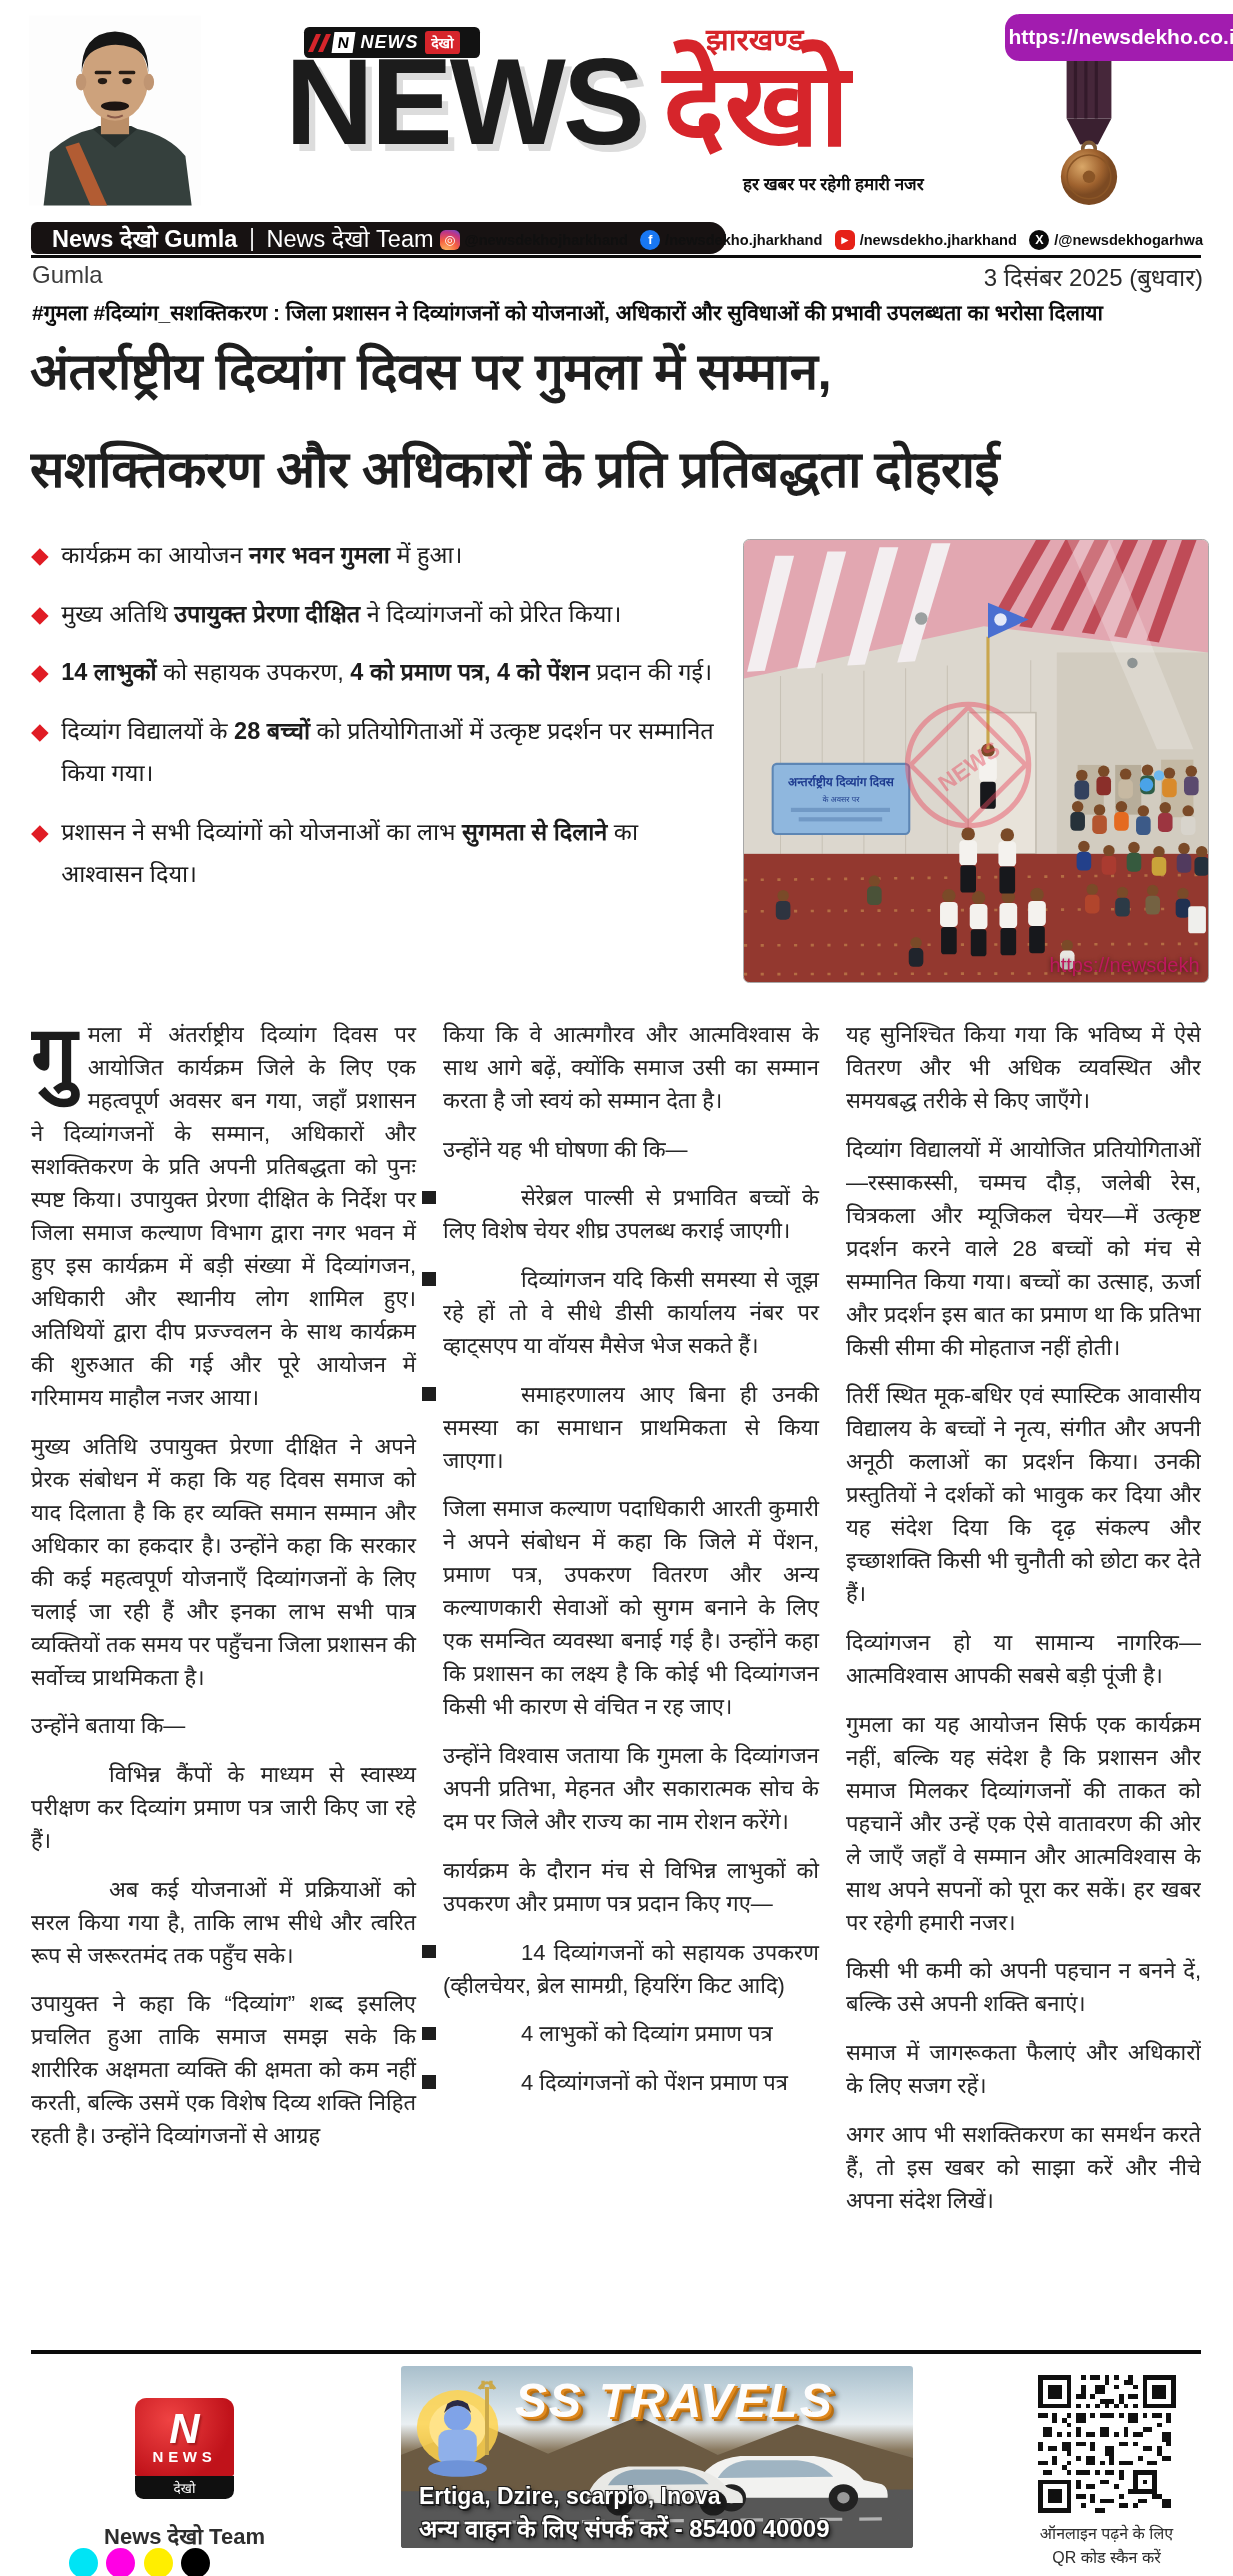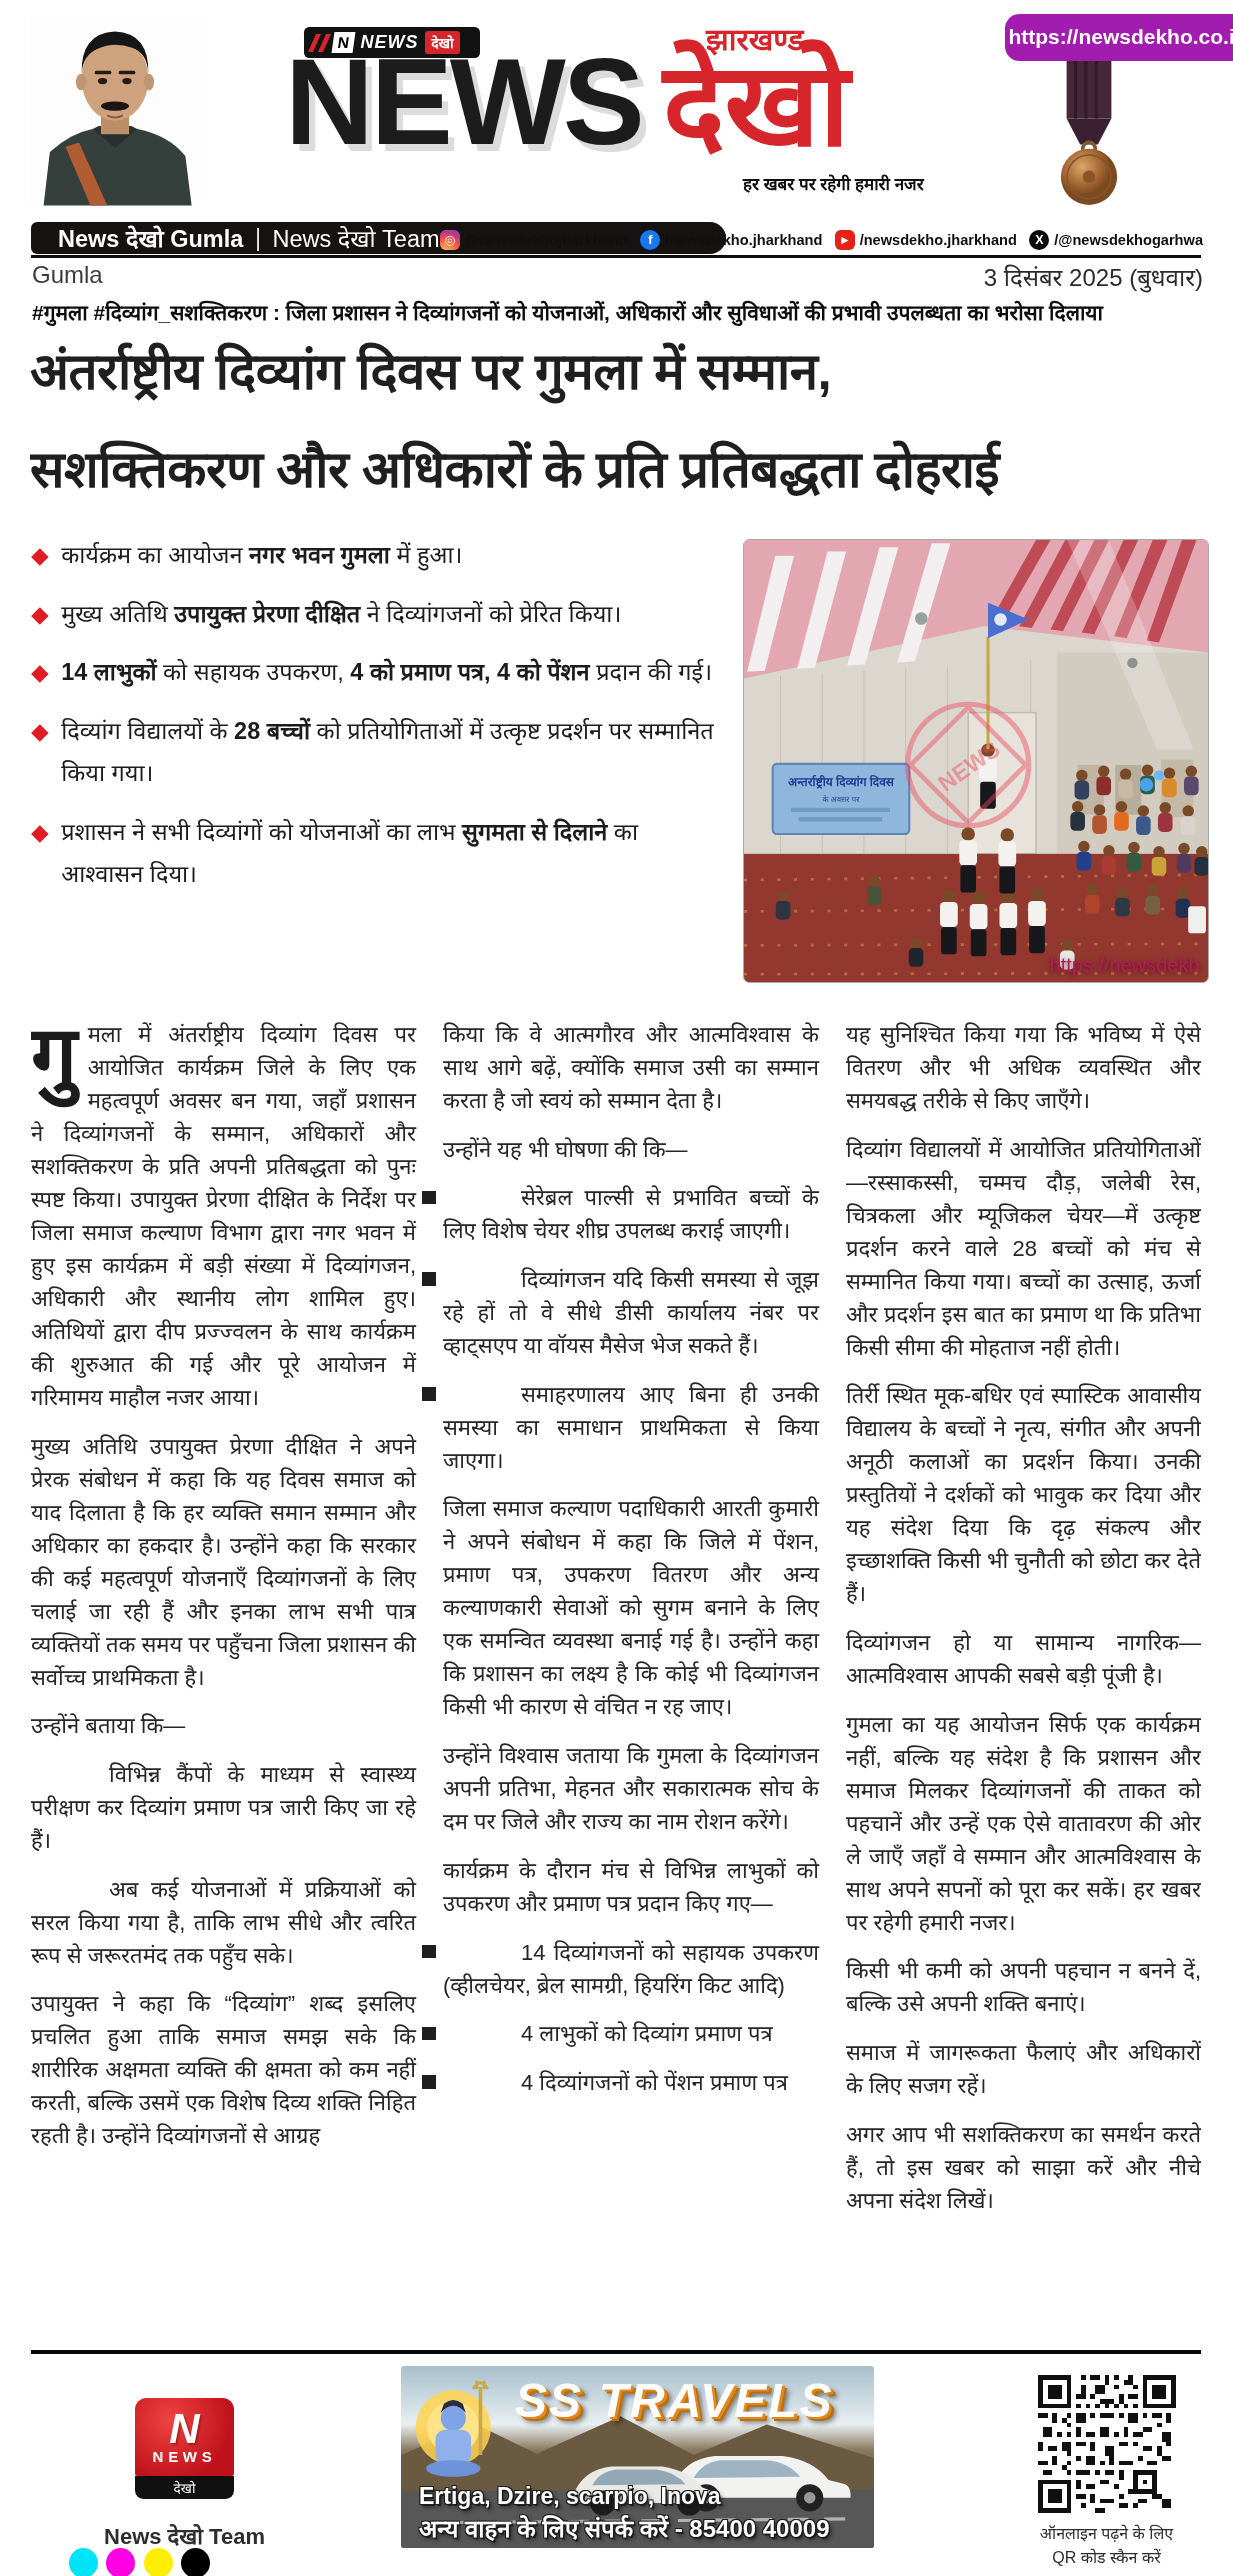--- a/index.html
+++ b/index.html
@@ -20,21 +20,21 @@
     letter-spacing:-3.1px;color:#1c1c1c;text-shadow:6.3px 7.3px 0 #dcdcdc;}
   .big-dekho{position:absolute;left:663px;top:27px;font-size:116px;line-height:157px;font-weight:800;color:#d6252b;}
   .state{position:absolute;left:706px;top:18px;font-size:30px;font-weight:800;color:#d6252b;}
   .tagline{position:absolute;left:743px;top:172px;font-size:17px;font-weight:800;color:#101010;}
   .medal{position:absolute;left:1034px;top:57px;width:110px;height:149px;}
   .url-badge{position:absolute;left:1005px;top:13.6px;width:246px;height:47px;background:#a21caf;color:#fff;
     border-radius:14.6px;display:grid;place-items:center;font-size:21px;font-weight:800;}
 
   .topbar{position:absolute;left:31px;top:222px;width:695px;height:32px;background:#171212;
     border-radius:7.3px 19px 19px 7.3px;color:#fff;display:flex;align-items:center;gap:11.5px;
-    padding:0 27px;box-sizing:border-box;font-size:23.5px;white-space:nowrap;overflow:hidden;}
+    padding:0 21px;box-sizing:border-box;font-size:23.5px;white-space:nowrap;overflow:hidden;}
   .tb-bold{font-weight:800;} .tb-sep{font-weight:300;opacity:.9;} .tb-reg{font-weight:400;}
 
   .social-row{position:absolute;left:732px;top:228px;width:471px;height:23px;display:flex;
     justify-content:flex-end;align-items:center;gap:12.5px;font-size:14.6px;font-weight:700;color:#101010;white-space:nowrap;}
   .soc{display:flex;align-items:center;gap:4.7px;}
   .sic{width:20px;height:20px;border-radius:50%;display:grid;place-items:center;color:#fff;
     font-size:12.5px;font-weight:800;font-style:normal;}
   .sic.ig{background:radial-gradient(circle at 30% 110%,#fdc468 0%,#f56040 45%,#c13584 75%,#5851db 100%);border-radius:5.7px;}
   .sic.fb{background:#1877f2;}
   .sic.yt{background:#e62117;border-radius:5.7px;font-size:9.4px;}
@@ -81,21 +81,21 @@
     border-radius:11.5px 11.5px 2.1px 2.1px;display:flex;flex-direction:column;align-items:center;justify-content:center;}
   .fl-n{color:#fff;font-size:42px;font-weight:800;font-style:italic;line-height:39px;text-shadow:1.6px 1.6px 2.1px rgba(90,0,0,.4);}
   .fl-news{color:#fff;letter-spacing:4.7px;font-weight:700;font-size:15px;}
   .fl-black{height:23px;background:#101010;color:#fff;display:grid;place-items:center;font-size:13.6px;border-radius:0 0 8.4px 8.4px;}
   .team{position:absolute;left:88px;top:2520px;width:193px;text-align:center;font-size:22px;font-weight:700;color:#2e2e2e;}
   .reg-dots{position:absolute;left:69px;top:2548px;display:flex;gap:8.4px;}
   .dot{width:29px;height:30px;border-radius:50%;}
   .dot.c{background:#00e4f5;} .dot.m{background:#ff00e4;} .dot.y{background:#ffee00;} .dot.k{background:#000;}
 
   .ad{position:absolute;left:401px;top:2366px;width:473px;height:182px;border-radius:3.1px;overflow:hidden;
-    background:linear-gradient(180deg,#a9bfcc 0%,#cfdde4 20%,#e9eff2 32%,#8a7a60 46%,#6e6250 56%,#5a5a5a 68%,#474747 100%);}
+    background:linear-gradient(180deg,#a9bfcc 0%,#cfdde4 20%,#e9eff2 32%,#8a7a60 46%,#6e6250 56%,#5a5a5a 68%,#474747 100%);padding-left:39px;}
   .ad svg.ad-art{position:absolute;inset:0;width:100%;height:100%;}
   .ad-title{position:absolute;left:114px;top:7.3px;font-size:48px;font-weight:900;font-style:italic;color:#fdfdfd;
     letter-spacing:2.1px;white-space:nowrap;text-shadow:2.6px 2.1px 0 #e0891e,4.7px 4.2px 0 #b96f12,6.8px 6.3px 5.2px rgba(0,0,0,.45);}
   .ad-redlines{position:absolute;left:94px;top:66px;width:334px;text-align:center;font-size:18.3px;font-weight:800;
     color:#e8321c;line-height:23px;text-shadow:1px 0 #fff6d8,-1px 0 #fff6d8,0 1px #fff6d8,0 -1px #fff6d8,2.1px 2.1px 2.6px rgba(0,0,0,.4);}
   .ad-vehicles{position:absolute;left:18px;bottom:38px;font-size:23px;font-weight:900;color:#fff;white-space:nowrap;
     text-shadow:1.6px 1.6px 0 #1d1d1d,-1px -1px 0 #1d1d1d,1px -1px 0 #1d1d1d,-1px 1px 0 #1d1d1d,2.6px 3.1px 4.7px rgba(0,0,0,.6);}
   .ad-contact{position:absolute;left:18px;bottom:4.2px;font-size:24px;font-weight:900;color:#fff;white-space:nowrap;
     text-shadow:1.6px 1.6px 0 #1d1d1d,-1px -1px 0 #1d1d1d,1px -1px 0 #1d1d1d,-1px 1px 0 #1d1d1d,2.6px 3.1px 4.7px rgba(0,0,0,.6);}
 

